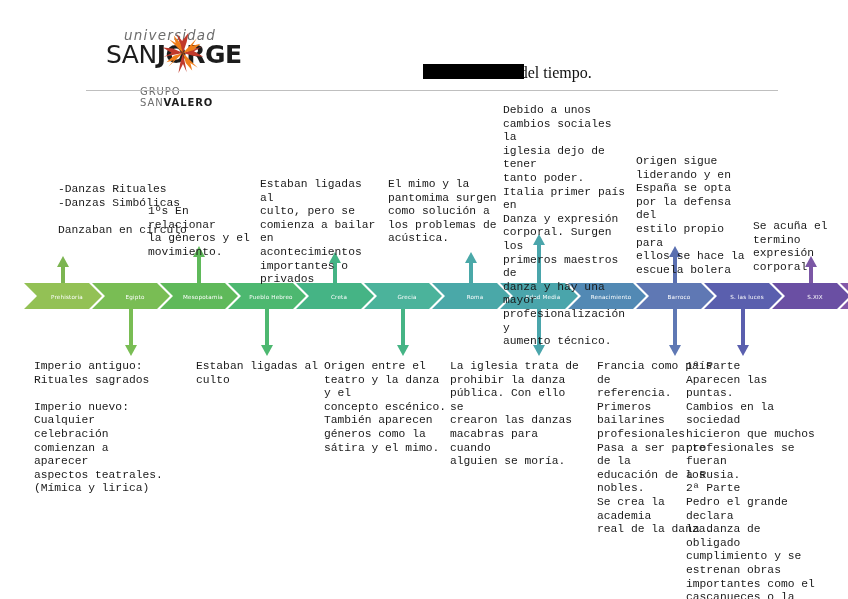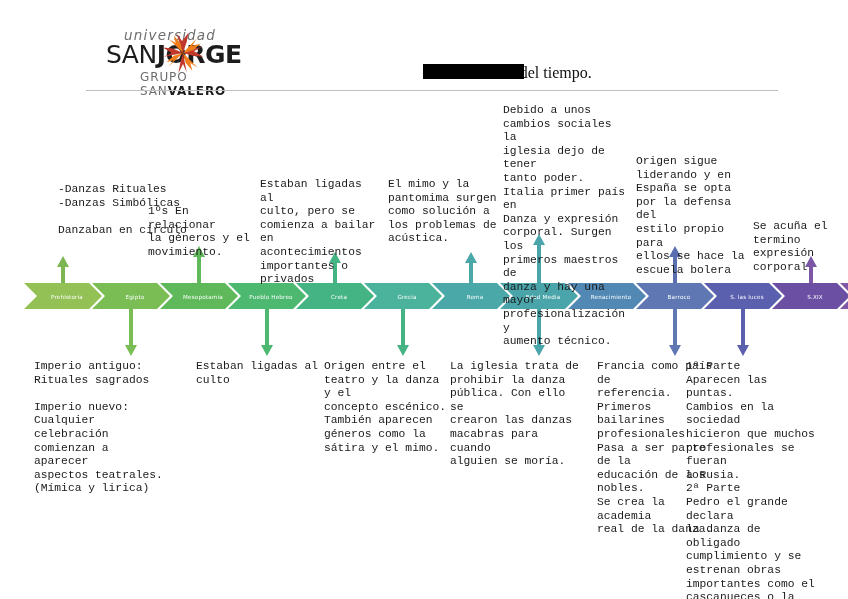--- a/index.html
+++ b/index.html
@@ -21,22 +21,22 @@
     color:#6d6d6d;line-height:14px;margin-left:18px;
   }
   .logo-main{
     font-family:"DejaVu Sans", sans-serif;
     font-size:25px;line-height:26px;letter-spacing:-0.5px;color:#1c1c1c;
     font-weight:400;
   }
   .logo-main b{font-weight:700;}
   .logo-sub{
     font-family:"DejaVu Sans", sans-serif;
-    font-size:12px;letter-spacing:0.9px;color:#6d6d6d;
-    margin-left:34px;margin-top:2px;
+    font-size:10px;letter-spacing:0.9px;color:#6d6d6d;
+    margin-left:34px;margin-top:18px;
   }
   .logo-sub b{color:#1c1c1c;font-weight:700;}
   .logo-mark{position:absolute;left:152px;top:30px;width:46px;height:46px;}
 
   .doc-title{
     position:absolute;left:420px;top:50px;
     font-size:16px;color:#111;white-space:nowrap;margin-top:14px;
   }
   .redaction{
     position:absolute;left:415px;top:64px;width:101px;height:15px;background:#000;

